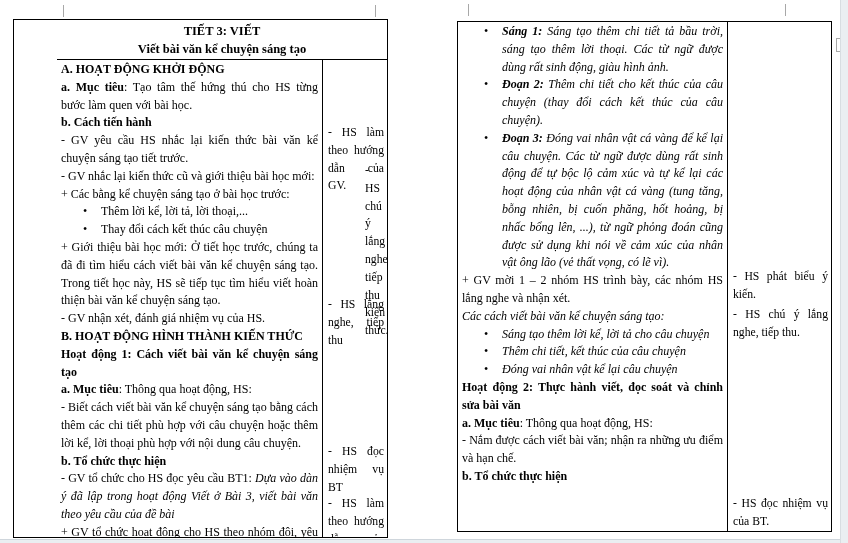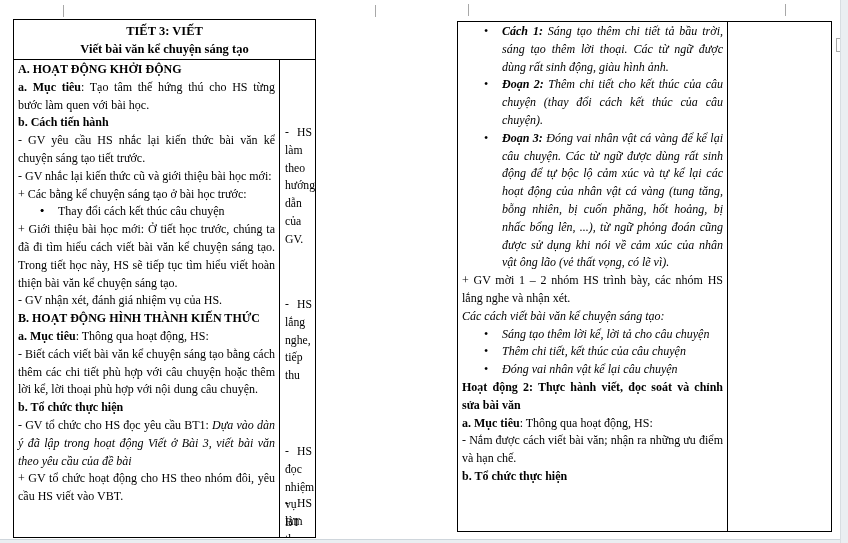--- a/index.html
+++ b/index.html
@@ -9,21 +9,21 @@
   }
   .canvas{position:relative;width:848px;height:543px;background:#ffffff;overflow:hidden;}
 
   
   .tick{position:absolute;width:1px;height:12px;background:#a8a8a8;}
   .corner-bracket{position:absolute;width:5px;height:12px;border-left:1px solid #a8a8a8;
     border-top:1px solid #a8a8a8;border-bottom:1px solid #a8a8a8;}
 
   
   .doc-table{position:absolute;box-sizing:border-box;border:1px solid #000;background:#fff;}
-  .t-left{left:13px;top:19px;width:303px;height:519px;}
+  .t-left{left:13px;top:19px;width:375px;height:519px;padding-left:43px;}
   .t-right{left:457px;top:21px;width:375px;height:511px;}
 
   .thead{box-sizing:border-box;height:40px;border-bottom:1px solid #000;
     text-align:center;font-weight:bold;font-size:12.5px;line-height:18px;padding-top:2px;}
   .trow{display:flex;box-sizing:border-box;}
   .t-left .trow{height:477px;}
   .t-right .trow{height:509px;}
 
   .cell{box-sizing:border-box;overflow:hidden;}
   .cell.main{border-right:1px solid #000;padding:1px 4px 0 4px;}
@@ -63,55 +63,61 @@
       <div>Viết bài văn kể chuyện sáng tạo</div>
     </div>
     <div class="trow">
       <div class="cell main">
           <div class="para"><span class="b">A. HOẠT ĐỘNG KHỞI ĐỘNG</span></div>
           <div class="para"><span class="b">a. Mục tiêu</span><span>: Tạo tâm thế hứng thú cho HS từng bước làm quen với bài học.</span></div>
           <div class="para"><span class="b">b. Cách tiến hành</span></div>
           <div class="para"><span>- GV yêu cầu HS nhắc lại kiến thức bài văn kể chuyện sáng tạo tiết trước.</span></div>
           <div class="para"><span>- GV nhắc lại kiến thức cũ và giới thiệu bài học mới:</span></div>
           <div class="para"><span>+ Các bằng kể chuyện sáng tạo ở bài học trước:</span></div>
-          <div class="bullet"><span class="bm">•</span></div>
+          <div class="bullet"><span class="bm">•</span><span>Thêm lời kể, lời tả, lời thoại,...</span></div>
           <div class="bullet"><span class="bm">•</span><span>Thay đổi cách kết thúc câu chuyện</span></div>
           <div class="para"><span>+ Giới thiệu bài học mới: Ở tiết học trước, chúng ta đã đi tìm hiểu cách viết bài văn kể chuyện sáng tạo. Trong tiết học này, HS sẽ tiếp tục tìm hiểu viết hoàn thiện bài văn kể chuyện sáng tạo.</span></div>
           <div class="para"><span>- GV nhận xét, đánh giá nhiệm vụ của HS.</span></div>
           <div class="para"><span class="b">B. HOẠT ĐỘNG HÌNH THÀNH KIẾN THỨC</span></div>
+          <div class="para"><span class="b">Hoạt động 1: Cách viết bài văn kể chuyện sáng tạo</span></div>
           <div class="para"><span class="b">a. Mục tiêu</span><span>: Thông qua hoạt động, HS:</span></div>
           <div class="para"><span>- Biết cách viết bài văn kể chuyện sáng tạo bằng cách thêm các chi tiết phù hợp với câu chuyện hoặc thêm lời kể, lời thoại phù hợp với nội dung câu chuyện.</span></div>
           <div class="para"><span class="b">b. Tổ chức thực hiện</span></div>
           <div class="para"><span>- GV tổ chức cho HS đọc yêu cầu BT1: </span><span class="i">Dựa vào dàn ý đã lập trong hoạt động Viết ở Bài 3, viết bài văn theo yêu cầu của đề bài</span></div>
           <div class="para"><span>+ GV tổ chức hoạt động cho HS theo nhóm đôi, yêu cầu HS viết vào VBT.</span></div>
         </div>
       <div class="cell side">
           <div class="note" style="top: 64px;"><span>- HS làm theo hướng dẫn của GV.</span></div>
           <div class="note" style="top: 102px; margin-left: 37px;"><span>- HS chú ý lắng nghe, tiếp thu kiến thức.</span></div>
           <div class="note" style="top: 236px;"><span>- HS lắng nghe, tiếp thu</span></div>
           <div class="note" style="top: 383px;"><span>- HS đọc nhiệm vụ BT</span></div>
           <div class="note" style="top: 435px;"><span>- HS làm theo hướng dẫn của GV.</span></div>
         </div>
     </div>
   </div>
 
   <div class="doc-table t-right">
     <div class="trow">
       <div class="cell main">
-          <div class="bullet"><span class="bm">•</span><span class="bi">Cách 1: </span><span class="i">Sáng tạo thêm chi tiết tả bầu trời, sáng tạo thêm lời thoại. Các từ ngữ được dùng rất sinh động, giàu hình ảnh.</span></div>
+          <div class="bullet"><span class="bm">•</span><span class="bi">Sáng 1: </span><span class="i">Sáng tạo thêm chi tiết tả bầu trời, sáng tạo thêm lời thoại. Các từ ngữ được dùng rất sinh động, giàu hình ảnh.</span></div>
           <div class="bullet"><span class="bm">•</span><span class="bi">Đoạn 2: </span><span class="i">Thêm chi tiết cho kết thúc của câu chuyện (thay đổi cách kết thúc của câu chuyện).</span></div>
           <div class="bullet"><span class="bm">•</span><span class="bi">Đoạn 3: </span><span class="i">Đóng vai nhân vật cá vàng để kể lại câu chuyện. Các từ ngữ được dùng rất sinh động để tự bộc lộ cảm xúc và tự kể lại các hoạt động của nhân vật cá vàng (tung tăng, bỗng nhiên, bị cuốn phăng, hốt hoảng, bị nhấc bổng lên, ...), từ ngữ phỏng đoán cũng được sử dụng khi nói về cảm xúc của nhân vật ông lão (vẻ thất vọng, có lẽ vì).</span></div>
           <div class="para"><span>+ GV mời 1 – 2 nhóm HS trình bày, các nhóm HS lắng nghe và nhận xét.</span></div>
           <div class="para"><span class="i">Các cách viết bài văn kể chuyện sáng tạo:</span></div>
           <div class="bullet"><span class="bm">•</span><span class="i">Sáng tạo thêm lời kể, lời tả cho câu chuyện</span></div>
           <div class="bullet"><span class="bm">•</span><span class="i">Thêm chi tiết, kết thúc của câu chuyện</span></div>
           <div class="bullet"><span class="bm">•</span><span class="i">Đóng vai nhân vật kể lại câu chuyện</span></div>
           <div class="para"><span class="b">Hoạt động 2: Thực hành viết, đọc soát và chỉnh sửa bài văn</span></div>
           <div class="para"><span class="b">a. Mục tiêu</span><span>: Thông qua hoạt động, HS:</span></div>
           <div class="para"><span>- Nắm được cách viết bài văn; nhận ra những ưu điểm và hạn chế.</span></div>
           <div class="para"><span class="b">b. Tổ chức thực hiện</span></div>
         </div>
+      <div class="cell side">
+          <div class="note" style="top: 246px;"><span>- HS phát biểu ý kiến.</span></div>
+          <div class="note" style="top: 284px;"><span>- HS chú ý lắng nghe, tiếp thu.</span></div>
+          <div class="note" style="top: 473px;"><span>- HS đọc nhiệm vụ của BT.</span></div>
+        </div>
     </div>
   </div>
 
   <div class="bottom-strip"></div>
   <div class="right-strip"></div>
 </div>
 
 </body></html>

